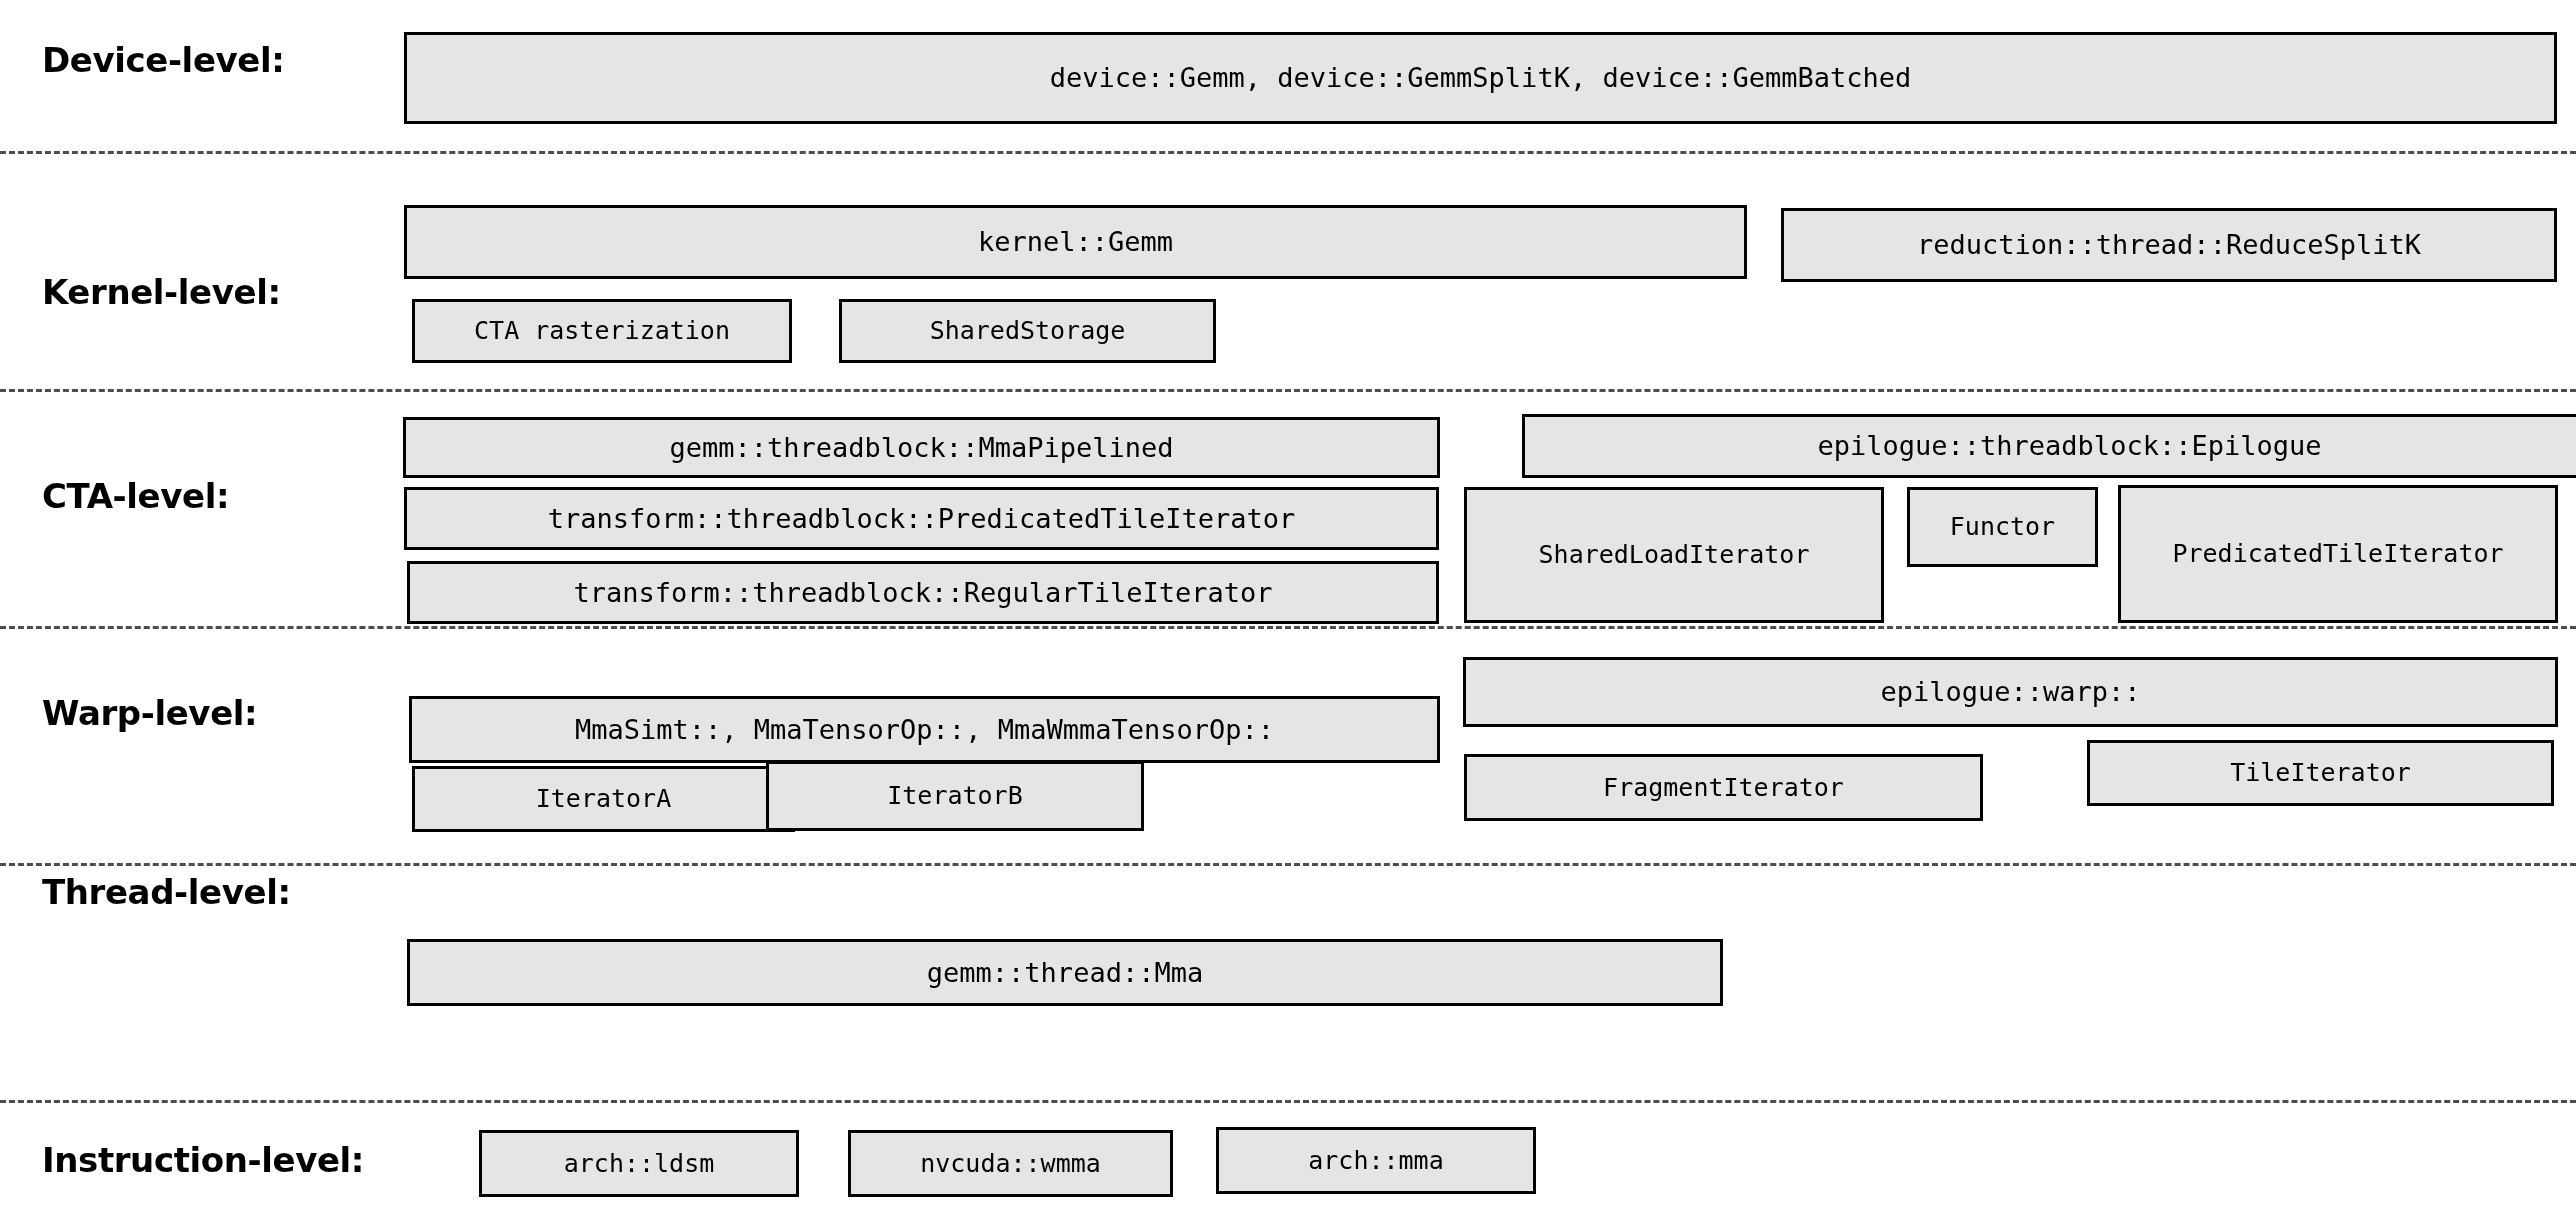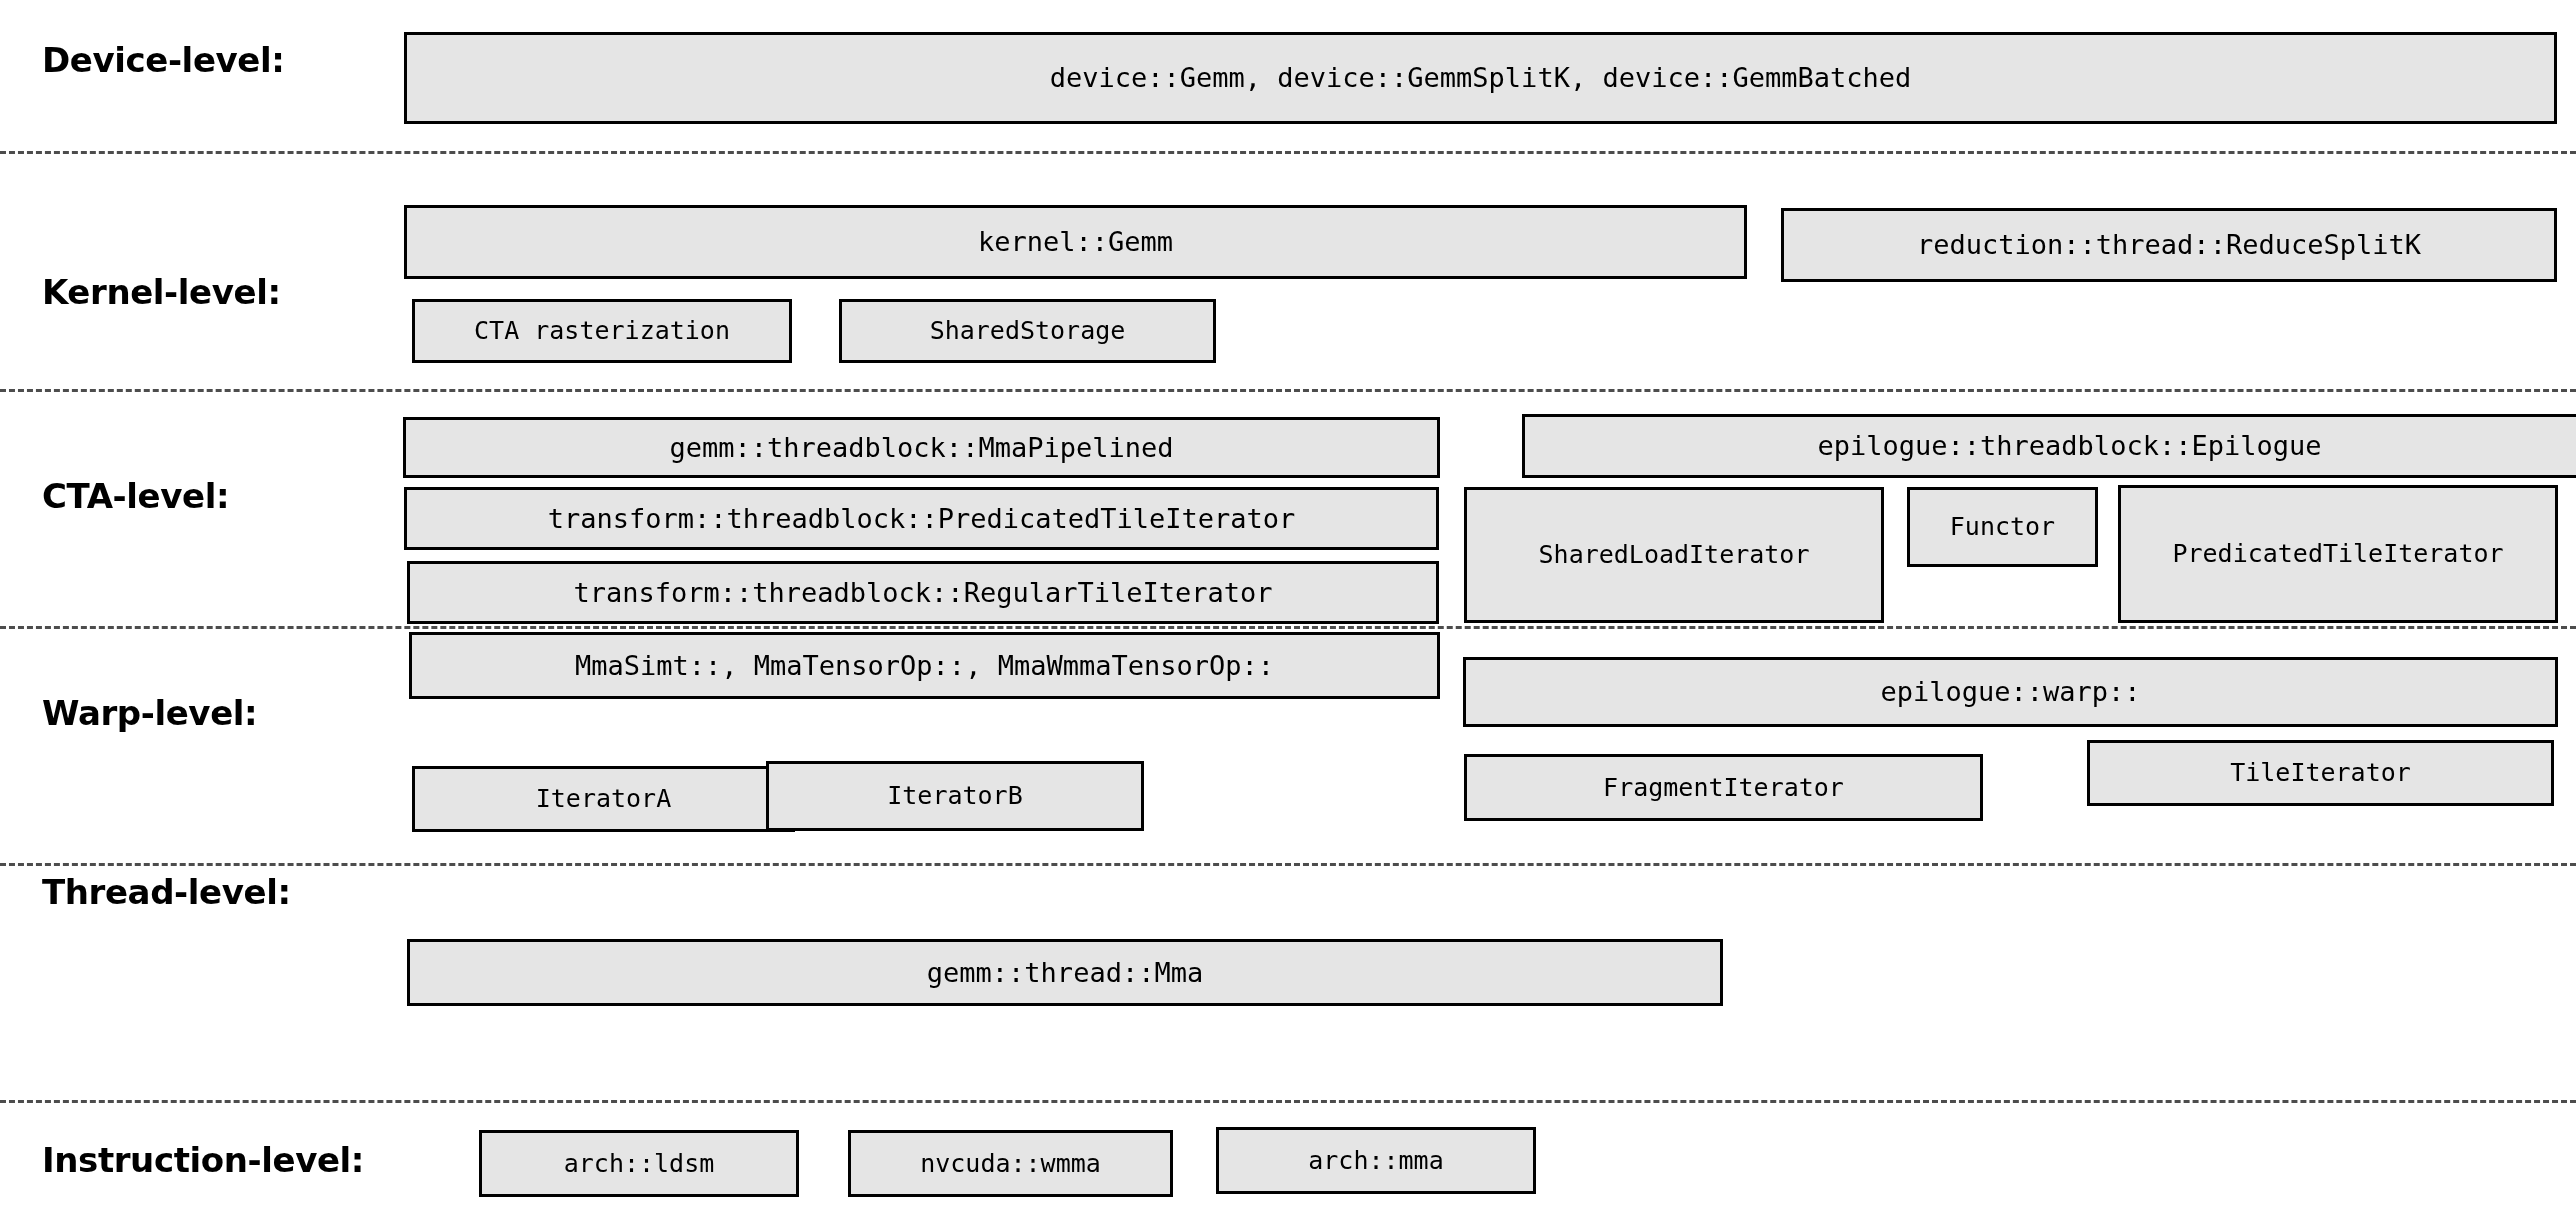--- a/index.html
+++ b/index.html
@@ -116,21 +116,21 @@
   </div>
 
   <div class="box small" style="left:2118px; top:485px; width:440px; height:138px;">
     <span>PredicatedTileIterator</span>
   </div>
 
   <div class="divider" style="top:626px;"></div>
 
   <div class="level-label" style="left:42px; top:693px;">Warp-level:</div>
 
-  <div class="box" style="left:409px; top:632px; width:1031px; height:67px;">
+  <div class="box" style="left:409px; top:696px; width:1031px; height:67px;">
     <span>MmaSimt::, MmaTensorOp::, MmaWmmaTensorOp::</span>
   </div>
 
   <div class="box" style="left:1463px; top:657px; width:1095px; height:70px;">
     <span>epilogue::warp::</span>
   </div>
 
   <div class="box small" style="left:412px; top:766px; width:383px; height:66px;">
     <span>IteratorA</span>
   </div>

